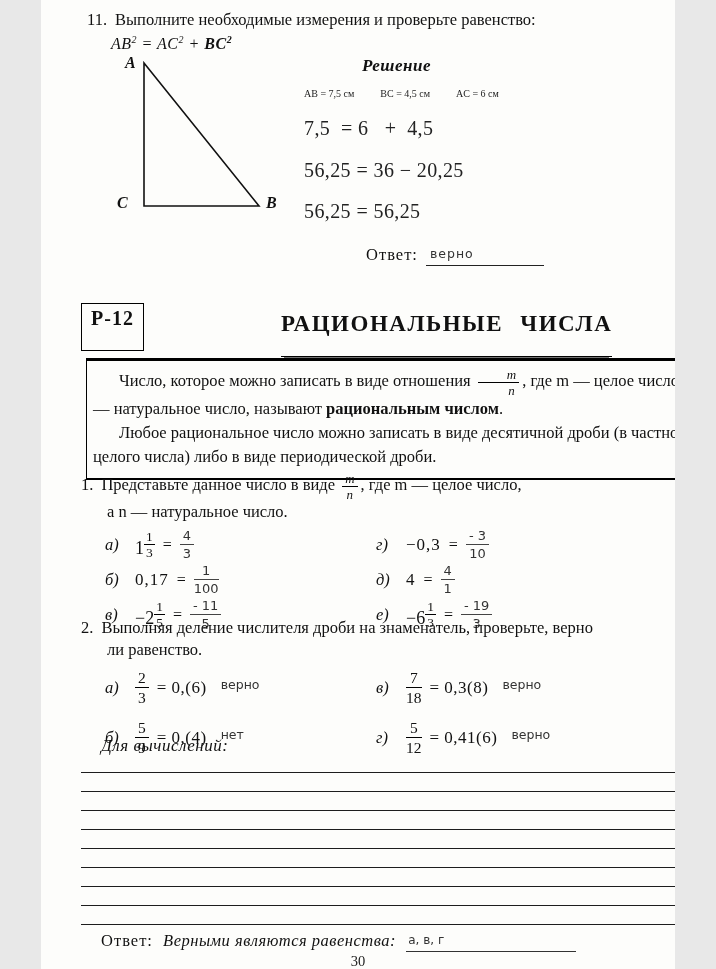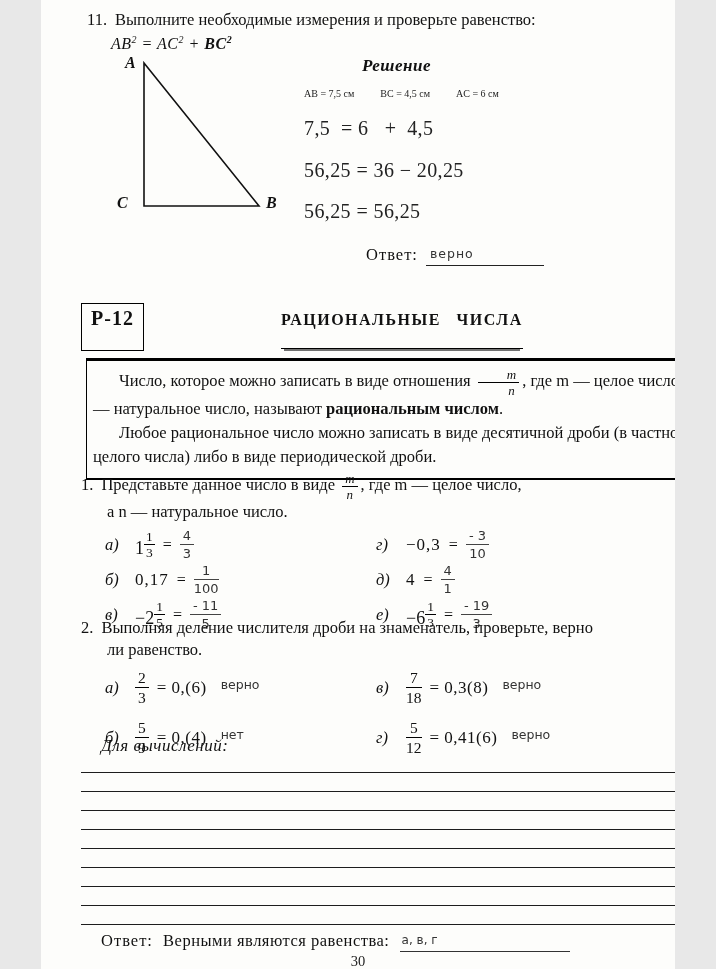--- a/index.html
+++ b/index.html
@@ -28,21 +28,21 @@
   .step1{margin-top:18px;}
   .step2{margin-top:19px;}
   .step3{margin-top:18px;}
   .sol-answer{margin-top:22px;margin-left:62px;font-size:16.5px;letter-spacing:1px;}
   .ans-line{display:inline-block;width:118px;border-bottom:1.6px solid #222;margin-left:8px;vertical-align:baseline;}
   .hand{font-family:"DejaVu Sans",sans-serif;color:#333;}
   .ans-line .hand{font-size:12.5px;display:inline-block;transform:translateY(-2px);padding-left:4px;}
   
   .section-head{position:absolute;top:303px;left:40px;right:30px;height:42px;}
   .badge{display:inline-block;border:1.7px solid #000;padding:3px 9px 20px;font-size:20px;font-weight:bold;letter-spacing:1px;}
-  .sec-title{position:absolute;left:200px;top:8px;font-size:16px;font-weight:bold;letter-spacing:1.5px;word-spacing:10px;
+  .sec-title{position:absolute;left:200px;top:8px;font-size:23px;font-weight:bold;letter-spacing:1.5px;word-spacing:10px;
     border-bottom:1.6px solid #000;padding-bottom:19px;box-shadow:0 5px 0 -3px rgba(0,0,0,.55);}
   
   .def-box{position:absolute;top:358px;left:45px;width:615px;border:1.4px solid #000;
     border-top:3px solid #000;border-bottom:2.5px solid #000;padding:7px 6px 9px 6px;font-size:16.5px;line-height:1.45;}
   .def-box p{margin:0;text-indent:26px;}
   .def-box .bold{font-weight:bold;}
   .ifrac{display:inline-block;text-align:center;vertical-align:middle;line-height:1;font-style:italic;font-size:13px;margin:0 3px;}
   .ifrac .num{display:block;border-bottom:1px solid #000;padding:0 3px 1px;}
   .ifrac .den{display:block;padding-top:1px;}
   
@@ -71,21 +71,21 @@
   .p2-item{display:flex;align-items:center;}
   .p2-item .eqtail{margin-left:8px;font-size:17px;letter-spacing:.5px;}
   .verdict{font-size:12.5px;margin-left:14px;transform:translateY(-3px);}
   
   .calc-label{position:absolute;top:736px;left:60px;font-size:17px;font-style:italic;letter-spacing:.5px;}
   .calc-lines{position:absolute;top:754px;left:40px;width:650px;}
   .rline{height:18px;border-bottom:1.1px solid #1d1d1d;}
   
   .answer-row{position:absolute;top:931px;left:60px;font-size:16.5px;}
   .answer-row .lbl{letter-spacing:1px;}
-  .answer-row .ital{margin-left:6px;letter-spacing:.5px;margin-top:12px;}
+  .answer-row .ital{font-style:italic;margin-left:6px;letter-spacing:.5px;margin-top:12px;}
   .final-line{display:inline-block;width:170px;border-bottom:1.4px solid #333;margin-left:6px;}
   .final-line .hand{font-size:12px;display:inline-block;transform:translateY(-2px);padding-left:2px;}
   .page-num{position:absolute;top:953px;left:0;right:0;text-align:center;font-size:14.5px;color:#222;}
 </style>
 </head>
 <body>
 
 <div class="page">
 
   <div class="p11-head">

